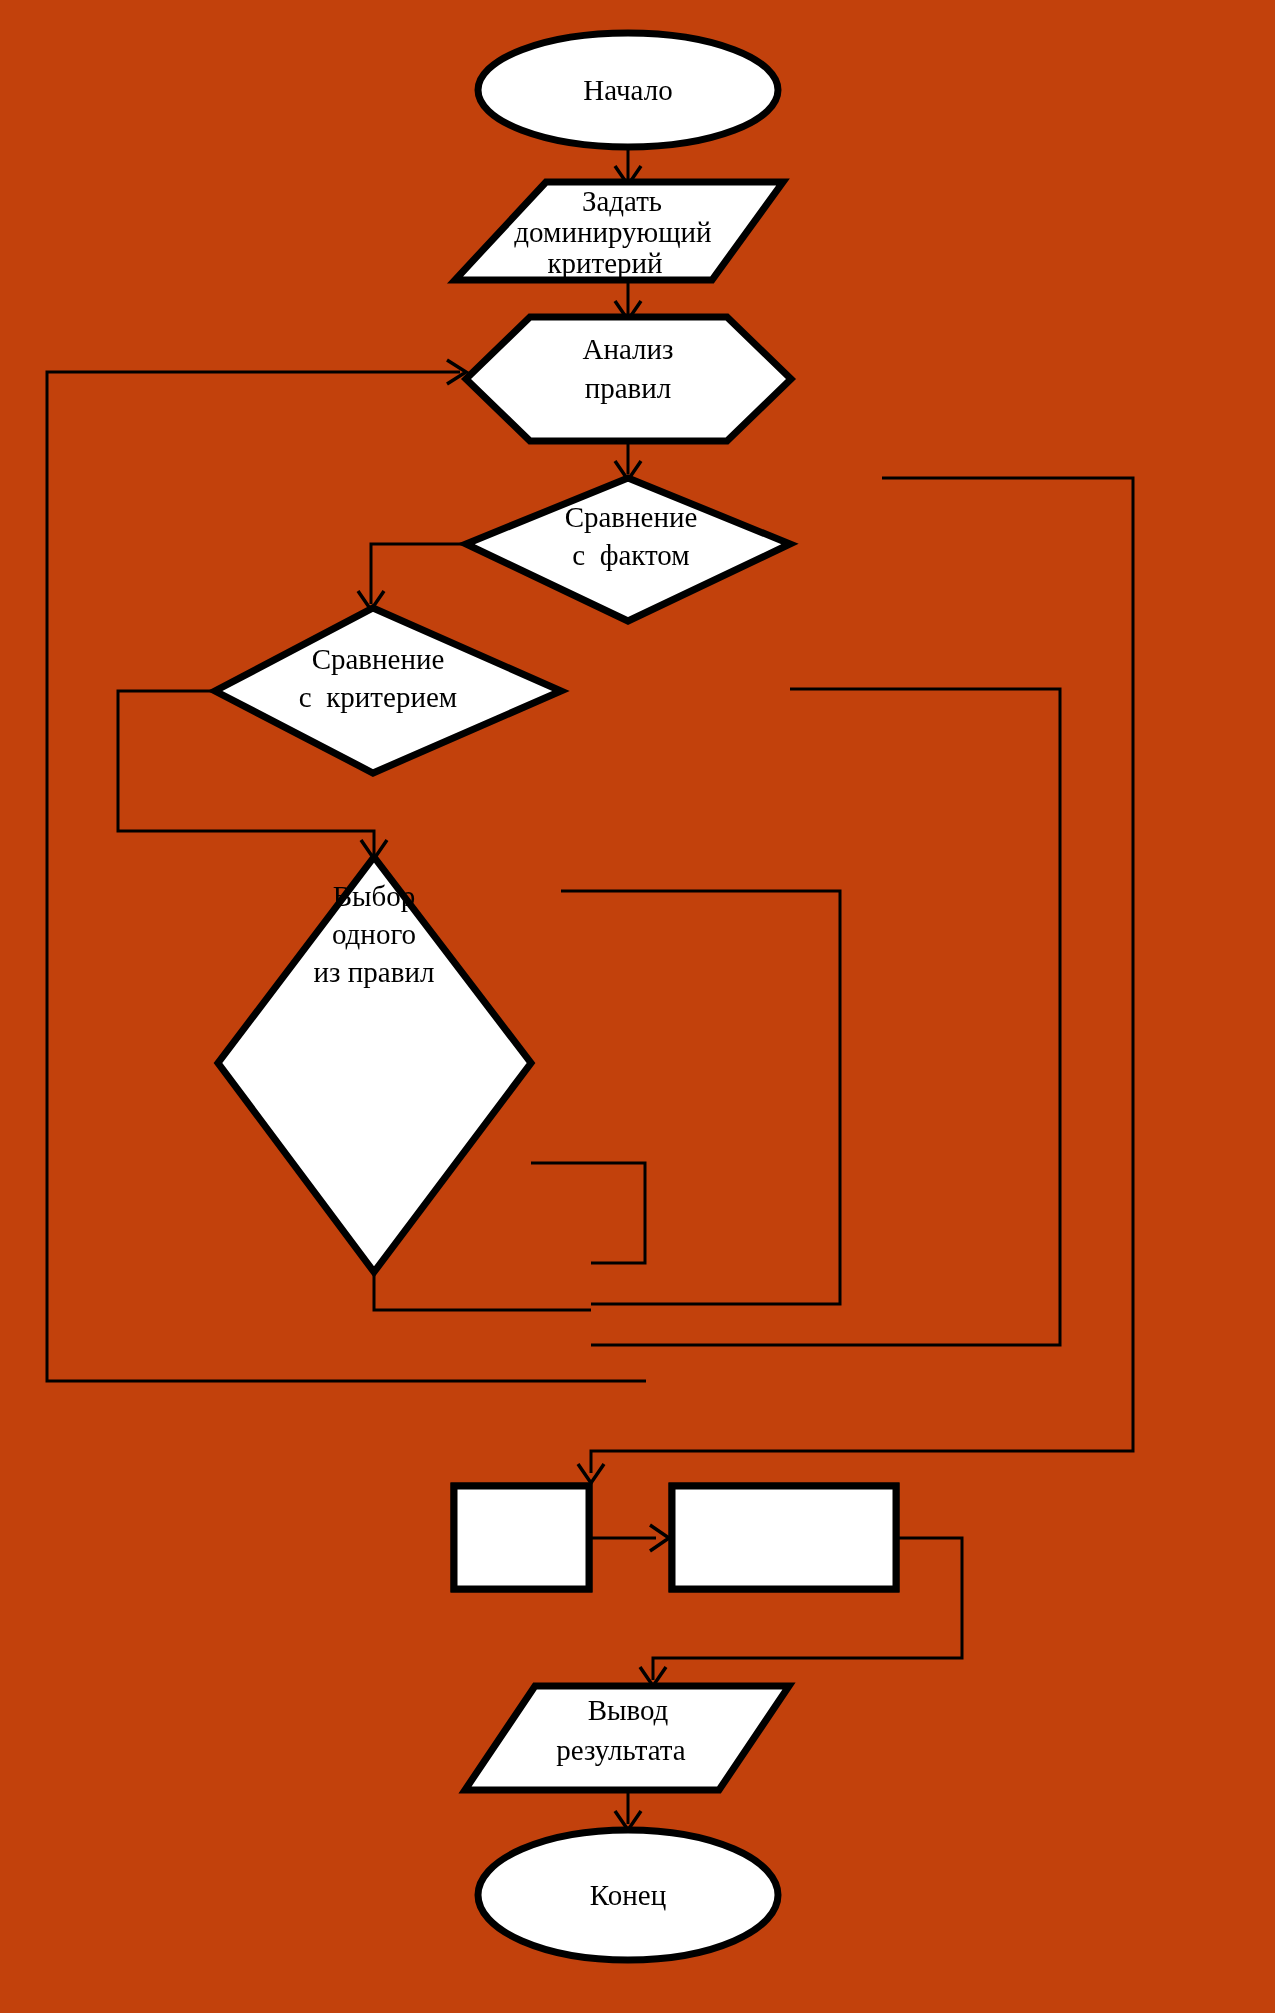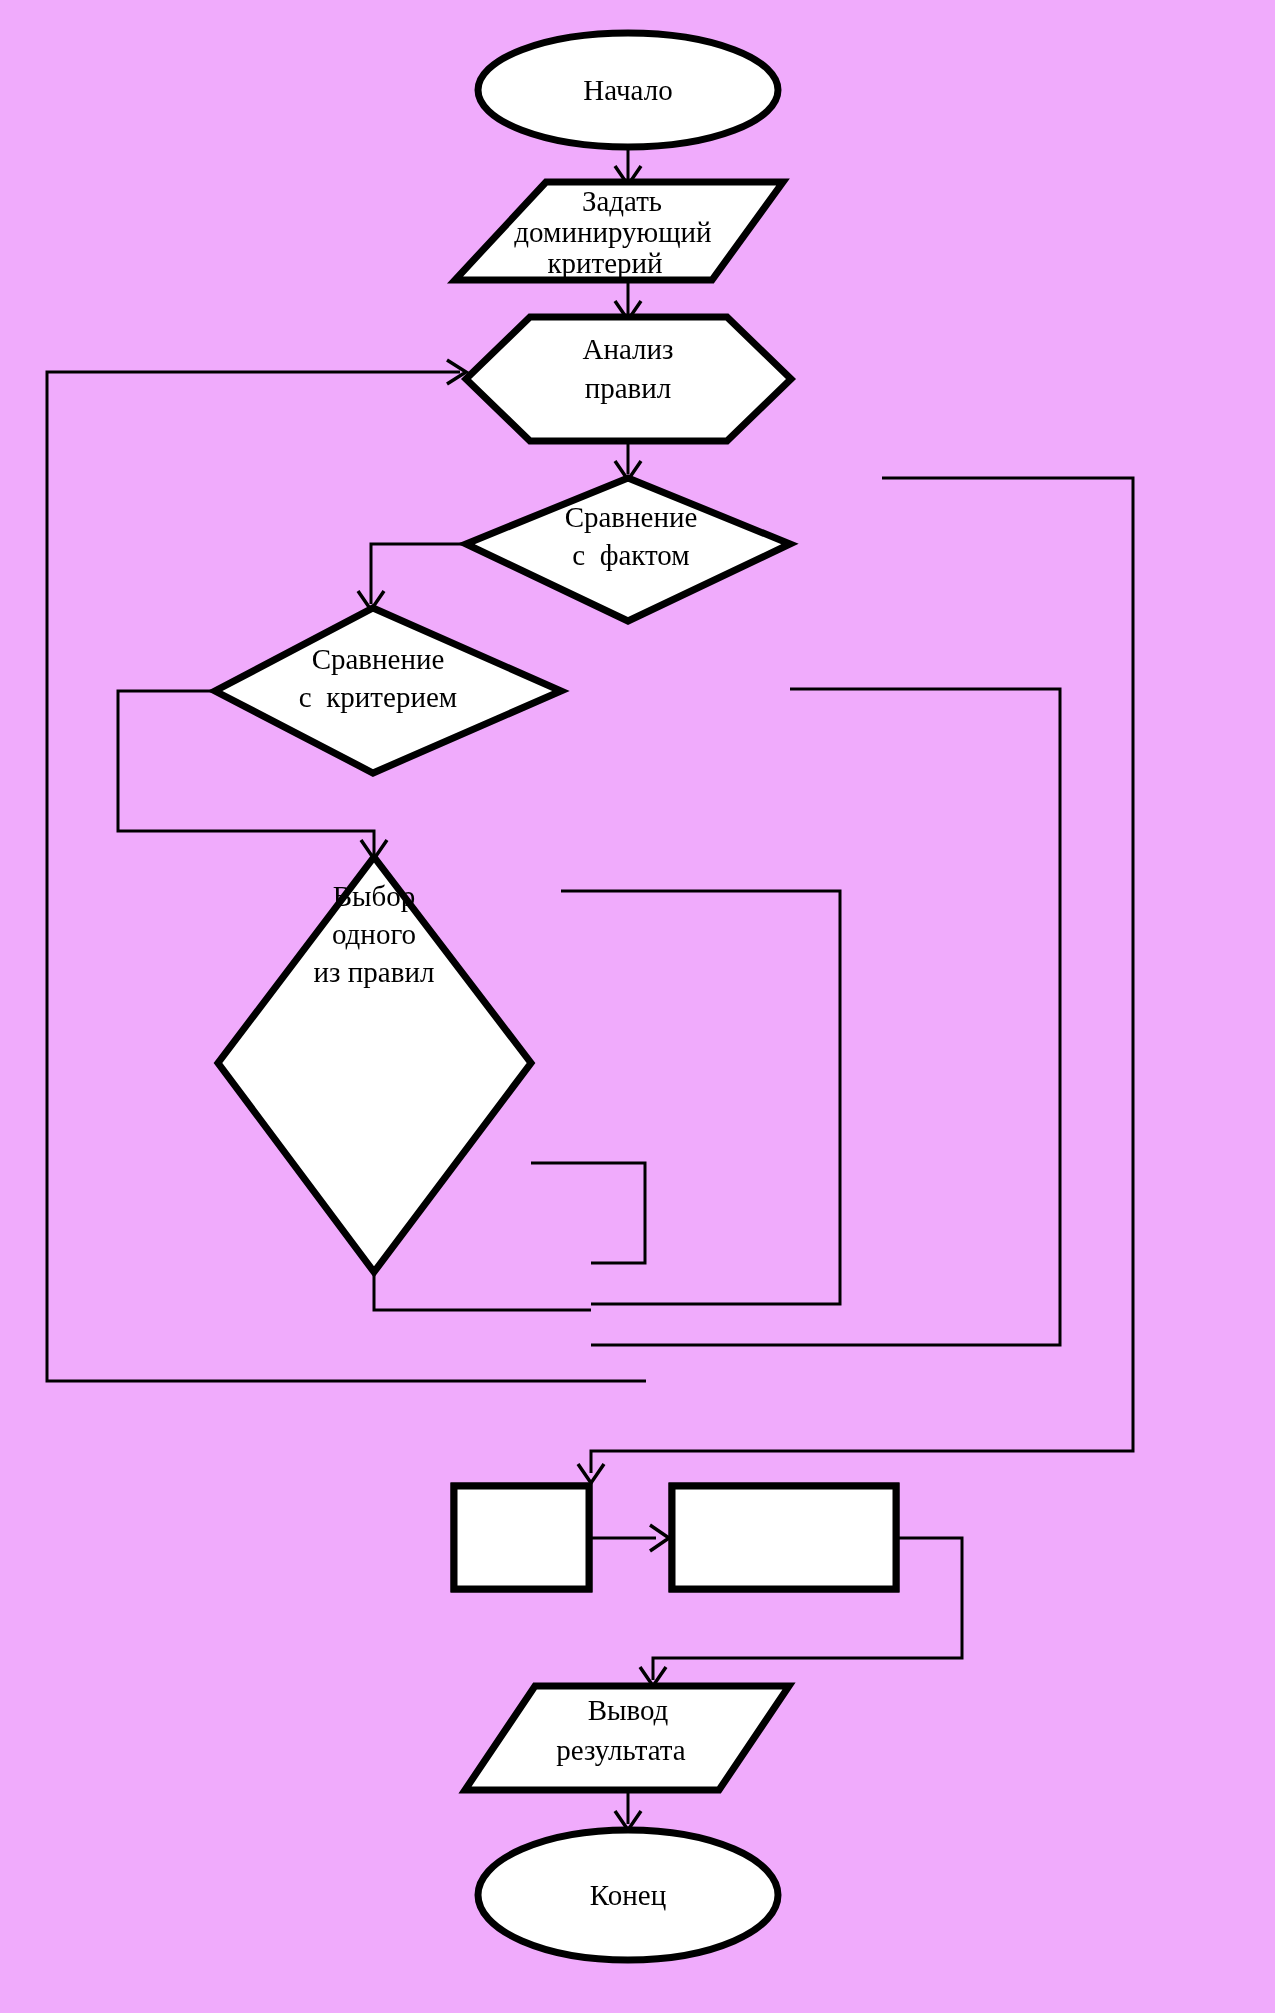--- a/index.html
+++ b/index.html
@@ -10,21 +10,21 @@
   body {
     width: 1275px;
     height: 2013px;
     font-family: "Liberation Serif", "DejaVu Serif", serif;
     overflow: hidden;
   }
   #flowchart-root {
     position: relative;
     width: 1275px;
     height: 2013px;
-    background: #f0abfc;
+    background: #c2410c;
   }
   svg#flow-svg {
     display: block;
     width: 1275px;
     height: 2013px;
   }
   .node-shape {
     fill: #ffffff;
     stroke: #000000;
     stroke-width: 7;

